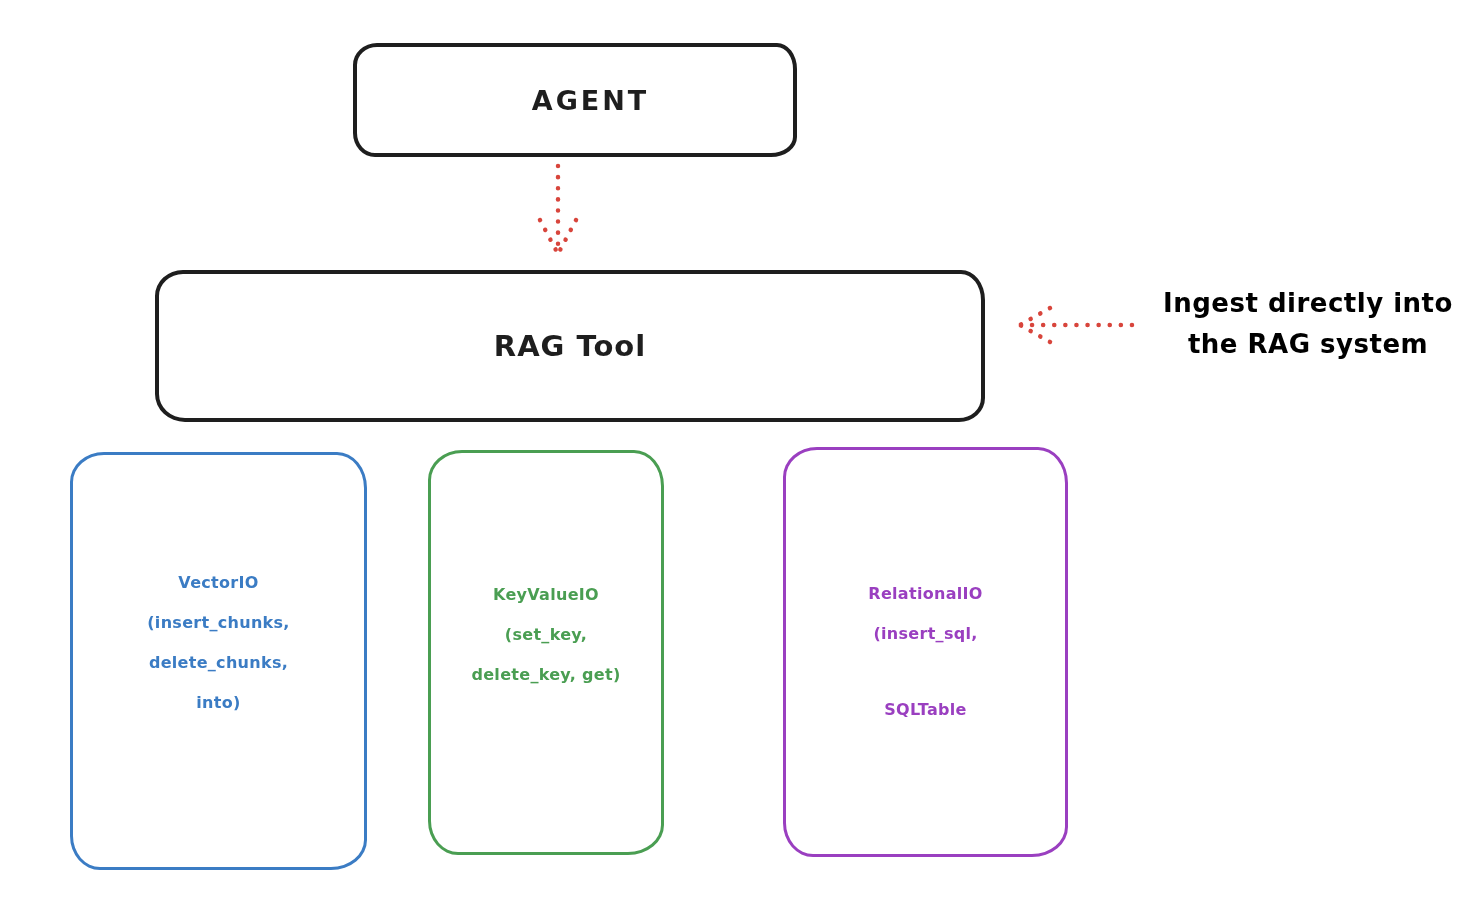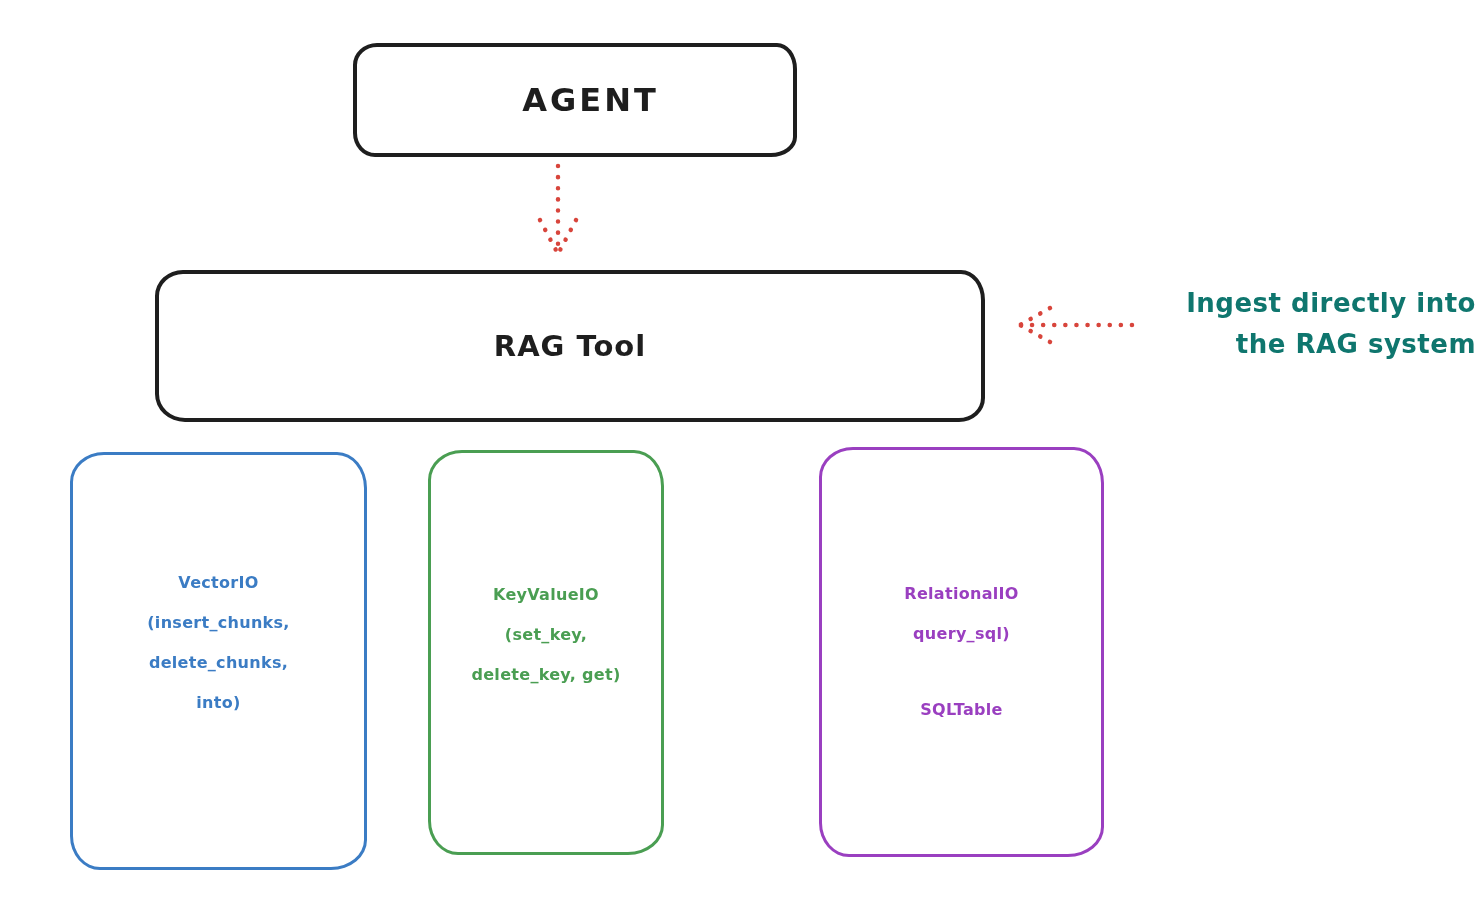--- a/index.html
+++ b/index.html
@@ -20,49 +20,49 @@
     box-sizing: border-box;
     color: #1e1e1e;
   }
   
   .node.black {
     border: 4px solid #1e1e1e;
   }
   .agent-box {
     left: 353px; top: 43px; width: 444px; height: 114px;
     border-radius: 24px 20px 26px 22px / 22px 26px 20px 24px;
-    font-size: 32px; font-weight: 700; letter-spacing: 3px; padding-left: 31px;
+    font-size: 27px; font-weight: 700; letter-spacing: 3px; padding-left: 31px;
   }
   .rag-box {
     left: 155px; top: 270px; width: 830px; height: 152px;
     border-radius: 28px 24px 26px 30px / 26px 30px 24px 28px;
     font-size: 29px; font-weight: 600; letter-spacing: 1px;
   }
   
   .store {
     border-width: 3.5px; border-style: solid;
     border-radius: 34px 30px 36px 30px / 30px 36px 30px 34px;
     flex-direction: column;
     text-align: center;
     font-size: 16px; font-weight: 600;
     line-height: 40px;
     letter-spacing: 0.3px;
   }
   .store .gap { height: 36px; }
   .store-blue   { left: 70px;  top: 452px; width: 297px; height: 418px; border-color: #3b7cc4; color: #3b7cc4; }
   .store-green  { left: 428px; top: 450px; width: 236px; height: 405px; border-color: #4a9e52; color: #4a9e52; }
-  .store-purple { left: 783px; top: 447px; width: 285px; height: 410px; border-color: #9a3fc0; color: #9a3fc0; margin-left: 36px; }
+  .store-purple { left: 783px; top: 447px; width: 285px; height: 410px; border-color: #9a3fc0; color: #9a3fc0; }
   
   .annotation {
     position: absolute;
     left: 1140px; top: 283px; width: 336px;
-    color: #0f766e;
+    color: #000000;
     font-size: 26px; font-weight: 700;
     line-height: 41px;
-    text-align: right;
+    text-align: center;
     letter-spacing: 0.5px;
   }
   .arrow { position: absolute; }
   .arrow-down { left: 528px; top: 158px; }
   .arrow-left { left: 1008px; top: 300px; }
 </style>
 </head>
 <body>
 
 <div class="canvas">
@@ -106,18 +106,18 @@
 
   <div class="node store store-green">
     <div>KeyValueIO</div>
     <div>(set_key,</div>
     <div>delete_key, get)</div>
     <div class="gap"></div>
   </div>
 
   <div class="node store store-purple">
     <div>RelationalIO</div>
-    <div>query_sql)</div>
+    <div>(insert_sql,</div>
     <div class="gap"></div>
     <div>SQLTable</div>
   </div>
 
 </div>
 
 </body></html>

